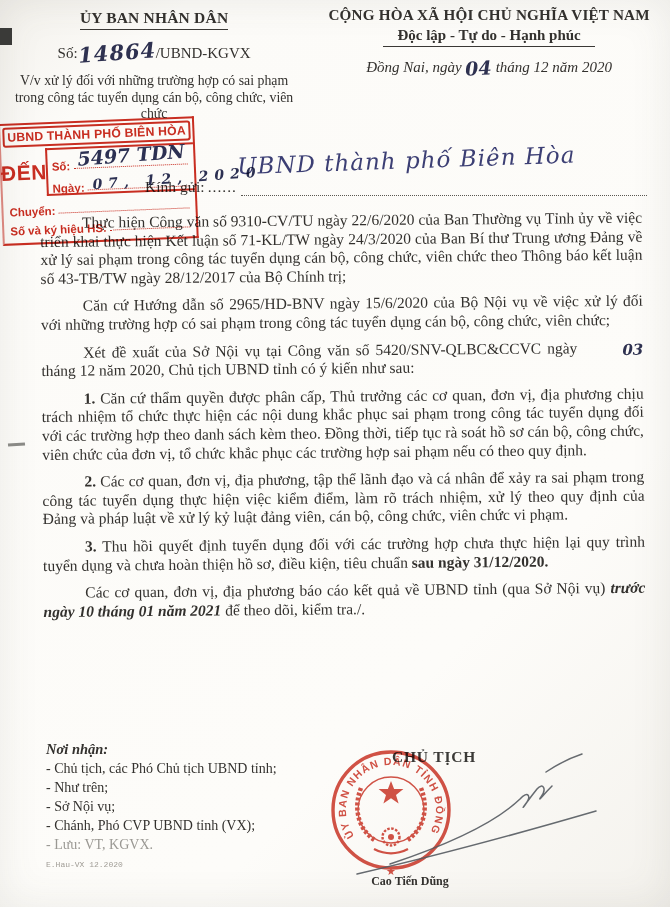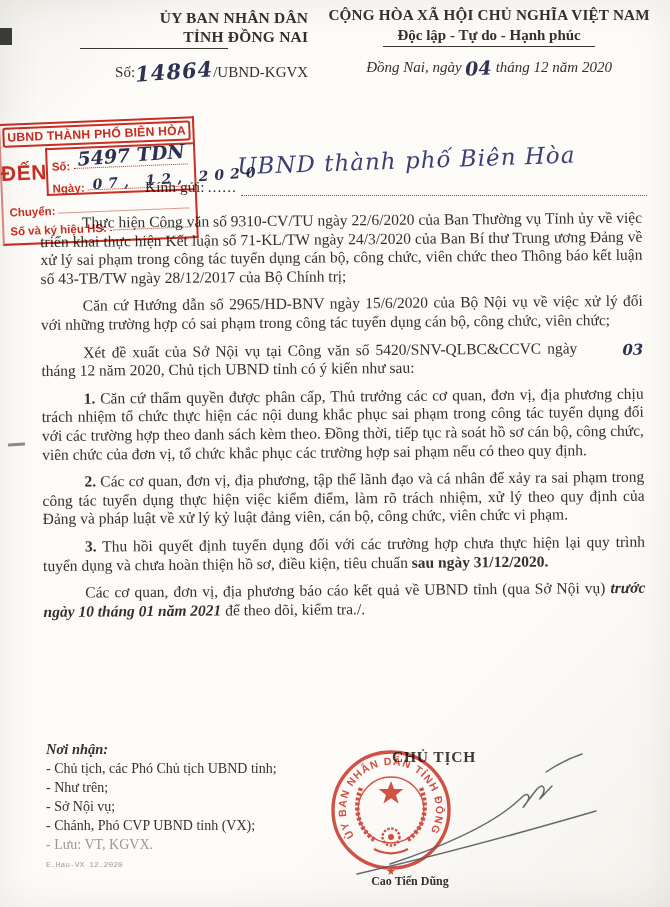--- a/index.html
+++ b/index.html
@@ -8,21 +8,21 @@
     background:linear-gradient(135deg,#f3f1ec 0%,#fcfbf8 12%,#fdfcf9 70%,#f4f2ed 100%);
     font-family:"Liberation Serif","DejaVu Serif",serif;
     color:#33312e;
     box-shadow:inset 0 0 40px rgba(80,75,65,.10);
   }
   .artifact{position:absolute;background:#3a3a38;}
   .artifact.dash{background:#8a8a86;}
 
   
   .hdr{position:absolute;top:6px;left:0;width:670px;display:flex;z-index:10;}
-  .hdr-left{width:46%;text-align:right;padding-top:2px;}
+  .hdr-left{width:46%;text-align:center;padding-top:2px;}
   .hdr-right{width:54%;text-align:center;}
   .org{font-weight:bold;font-size:15.5px;line-height:19px;letter-spacing:.2px;}
   .rule{height:0;border-bottom:1.6px solid #3a3835;margin:2px auto 0 auto;}
   .so-line{margin-top:8px;font-size:15px;white-space:nowrap;}
   .hand{font-family:"DejaVu Serif","Liberation Serif",serif;font-style:italic;color:#2e3150;}
   .hand-so{display:inline-block;font-size:21px;font-weight:bold;transform:rotate(-4deg) translateY(2px);letter-spacing:1px;}
   .subject{margin:10px auto 0 auto;width:300px;font-size:13.8px;line-height:16.5px;}
   .national{font-weight:bold;font-size:15.2px;letter-spacing:.2px;}
   .motto{font-weight:bold;font-size:15px;margin-top:3px;}
   .place-date{font-style:italic;font-size:15px;margin-top:7px;}
@@ -85,25 +85,25 @@
 <body>
 
 <div class="page">
 
   <div class="artifact" style="left:0;top:28px;width:12px;height:17px;"></div>
   <div class="artifact dash" style="left:8px;top:443px;width:17px;height:3px;transform:rotate(-4deg);"></div>
 
   <div class="hdr">
     <div class="hdr-left">
       <div class="org">ỦY BAN NHÂN DÂN</div>
-      <div class="org">TỈNH ĐỒNG NAI</div>
       <div class="rule" style="width:148px;"></div>
       <div class="so-line">
         <span>Số:</span><span class="hand hand-so">14864</span><span>/UBND-KGVX</span>
       </div>
+      <div class="subject">V/v xử lý đối với những trường hợp có sai phạm trong công tác tuyển dụng cán bộ, công chức, viên chức</div>
     </div>
     <div class="hdr-right">
       <div class="national">CỘNG HÒA XÃ HỘI CHỦ NGHĨA VIỆT NAM</div>
       <div class="motto">Độc lập - Tự do - Hạnh phúc</div>
       <div class="rule" style="width:212px;"></div>
       <div class="place-date">
         <span>Đồng Nai, ngày</span>
         <span class="hand hand-date">04</span>
         <span>tháng 12  năm 2020</span>
       </div>

